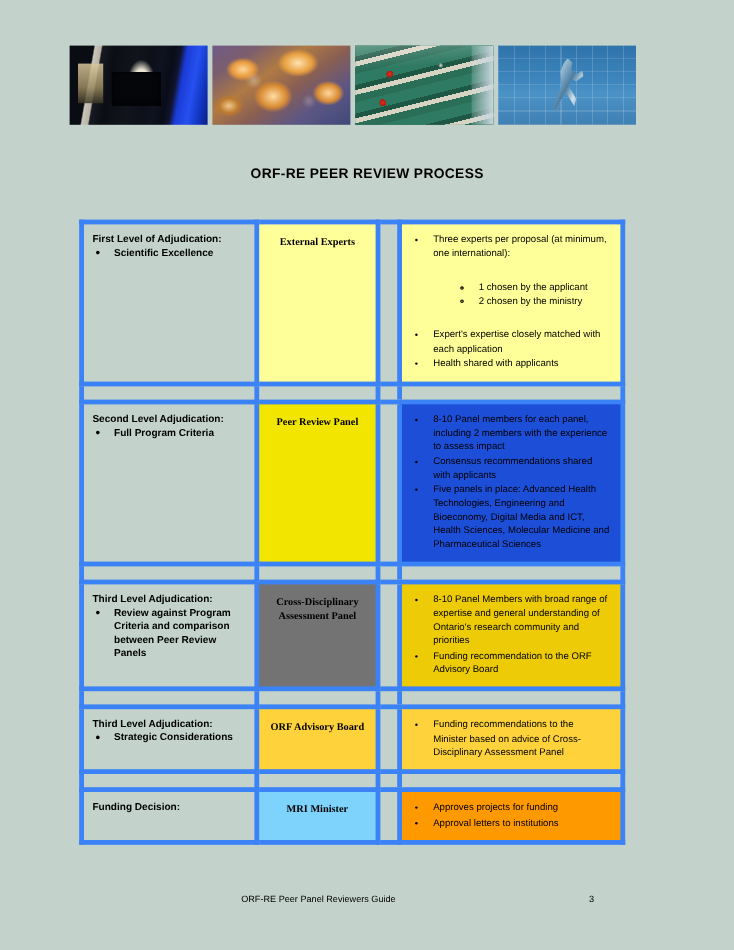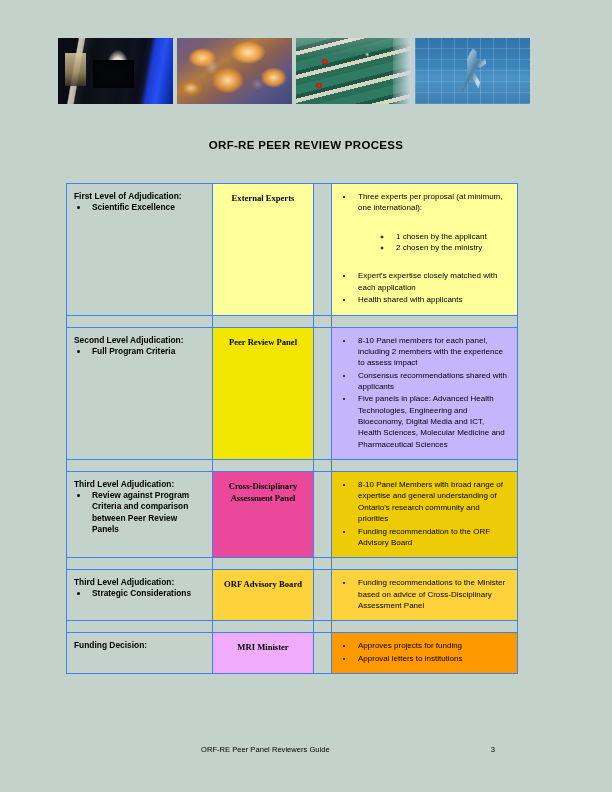--- a/index.html
+++ b/index.html
@@ -139,21 +139,21 @@
   
   .proc-table {
     position: absolute;
     left: 66px;
     top: 183px;
     width: 451px;
     border-collapse: collapse;
     table-layout: fixed;
   }
   .proc-table td {
-    border: 1px solid #3b82f6;
+    border: 4px solid #3b82f6;
     vertical-align: top;
     padding: 0;
   }
   .col-stage  { width: 146px; }
   .col-body   { width: 101px; }
   .col-gap    { width: 18px; }
   .col-detail { width: 186px; }
 
   .cell-pad {
     padding: 7px 7px 8px 7px;
@@ -296,21 +296,21 @@
               <div class="stage-title">Second Level Adjudication:</div>
               <ul class="stage-list">
                 <li>Full Program Criteria</li>
               </ul>
             </div>
           </td>
           <td class="body" style="background: rgb(242, 229, 0);">
             <div class="body-label">Peer Review Panel</div>
           </td>
           <td class="gap col-gap"></td>
-          <td style="background: #c4b5fd;">
+          <td style="background: #1d4ed8;">
             <div class="cell-pad">
               <ul class="detail-list">
                 <li><span>8-10 Panel members for each panel, including 2 members with the experience to assess impact</span></li>
                 <li><span>Consensus recommendations shared with applicants</span></li>
                 <li><span>Five panels in place: Advanced Health Technologies, Engineering and Bioeconomy, Digital Media and ICT, Health Sciences, Molecular Medicine and Pharmaceutical Sciences</span></li>
               </ul>
             </div>
           </td>
         </tr>
         <tr class="spacer">
@@ -321,21 +321,21 @@
         </tr>
         <tr>
           <td class="stage">
             <div class="cell-pad">
               <div class="stage-title">Third Level Adjudication:</div>
               <ul class="stage-list">
                 <li>Review against Program Criteria and comparison between Peer Review Panels</li>
               </ul>
             </div>
           </td>
-          <td class="body" style="background: #ec4899;">
+          <td class="body" style="background: #737373;">
             <div class="body-label">Cross-Disciplinary Assessment Panel</div>
           </td>
           <td class="gap col-gap"></td>
           <td style="background: rgb(237, 203, 7);">
             <div class="cell-pad">
               <ul class="detail-list">
                 <li><span>8-10 Panel Members with broad range of expertise and general understanding of Ontario's research community and priorities</span></li>
                 <li><span>Funding recommendation to the ORF Advisory Board</span></li>
               </ul>
             </div>
@@ -373,21 +373,21 @@
           <td class="col-body"></td>
           <td class="col-gap"></td>
           <td class="col-detail"></td>
         </tr>
         <tr>
           <td class="stage">
             <div class="cell-pad">
               <div class="stage-title">Funding Decision:</div>
             </div>
           </td>
-          <td class="body" style="background: #f0abfc; margin-left: 22px;">
+          <td class="body" style="background: #7dd3fc; margin-left: 22px;">
             <div class="body-label">MRI Minister</div>
           </td>
           <td class="gap col-gap"></td>
           <td style="background: rgb(255, 153, 0);">
             <div class="cell-pad">
               <ul class="detail-list">
                 <li><span>Approves projects for funding</span></li>
                 <li><span>Approval letters to institutions</span></li>
               </ul>
             </div>

